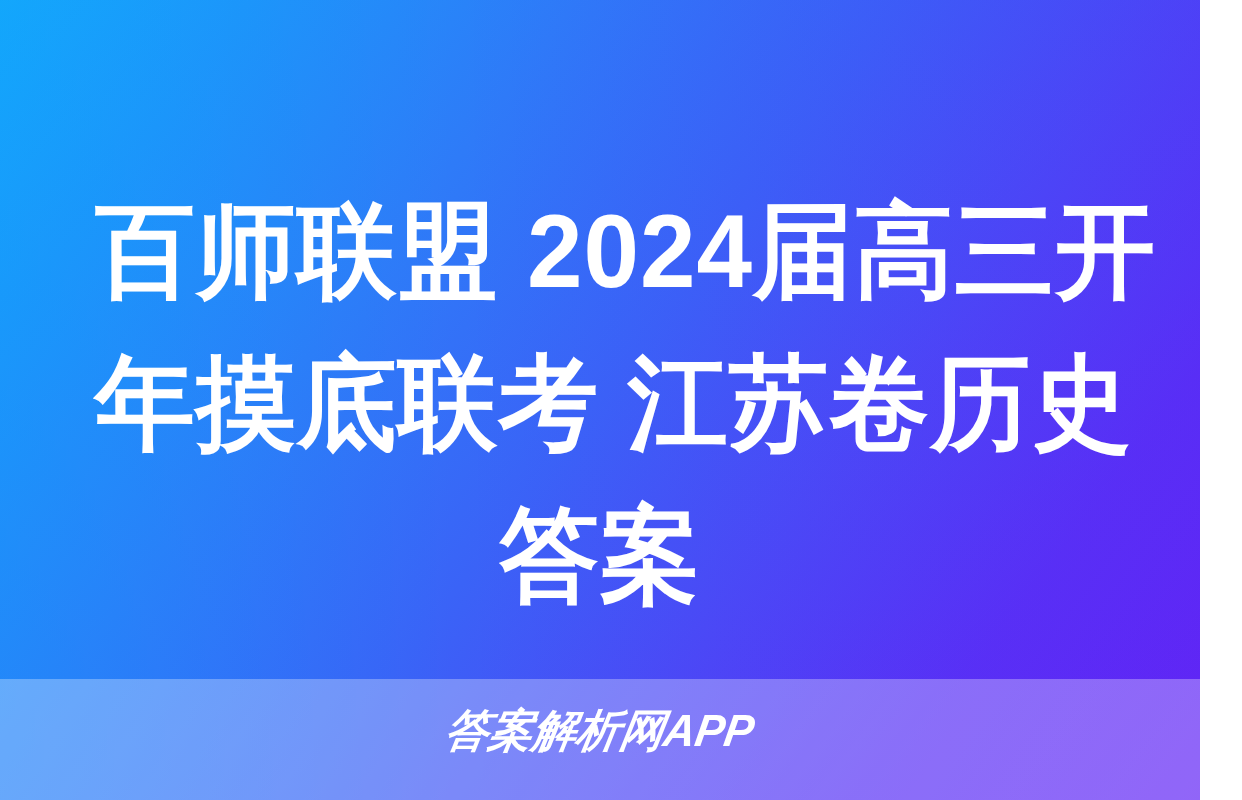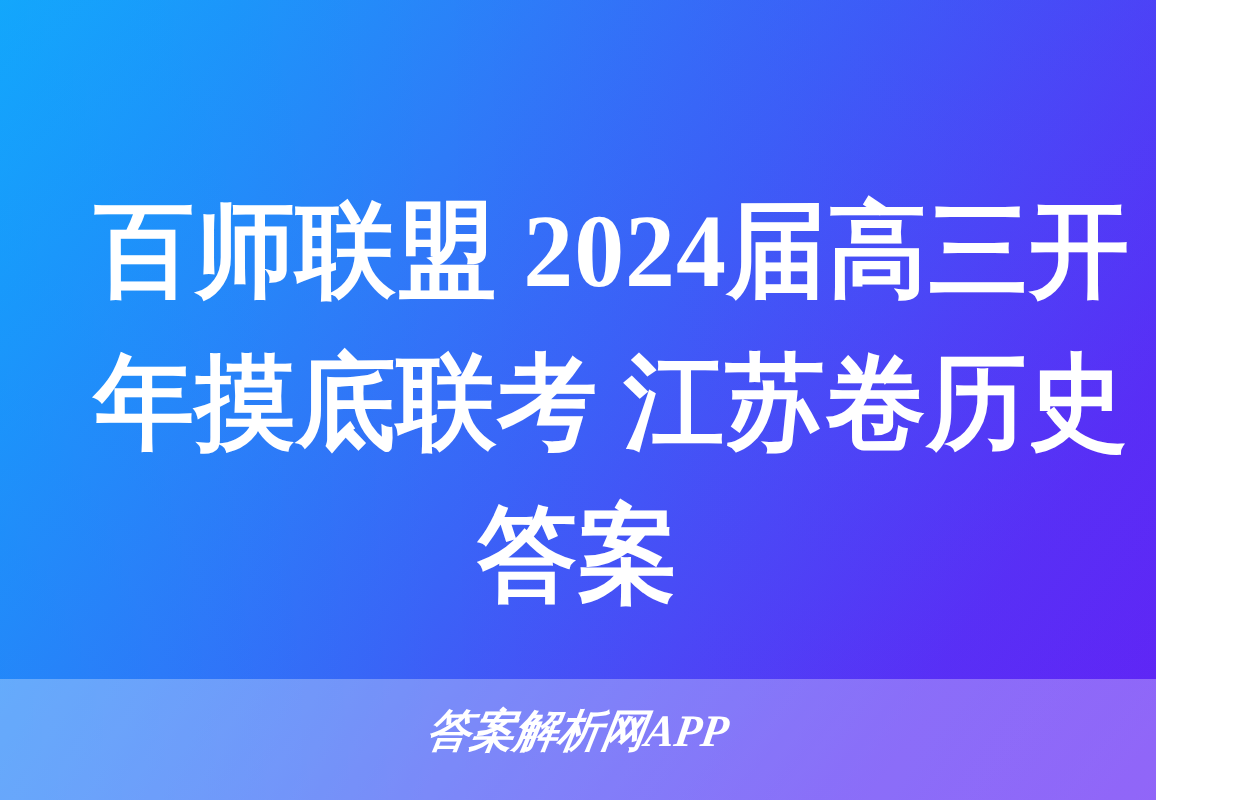--- a/index.html
+++ b/index.html
@@ -6,31 +6,32 @@
     margin: 0;
     padding: 0;
     background: #ffffff;
   }
 
   #card {
     position: relative;
     width: 1156px;
     height: 800px;
     overflow: hidden;
-    font-family: Liberation Serif, serif;
+    font-family: Liberation Sans, sans-serif;
     
     background:
       linear-gradient(127deg,
         #17a6fb 0%,
         #1f93fa 14%,
         #2e7bf8 32%,
         #3a63f7 50%,
         #4a4bf6 66%,
         #5833f5 82%,
         #6326f4 100%);
+    padding-left: 44px;
   }
 
   
   #card::before {
     content: "";
     position: absolute;
     inset: 0;
     background: linear-gradient(90deg, rgba(0,170,255,0.20) 0%, rgba(0,0,0,0) 38%, rgba(90,20,250,0.16) 100%);
     pointer-events: none;
   }

